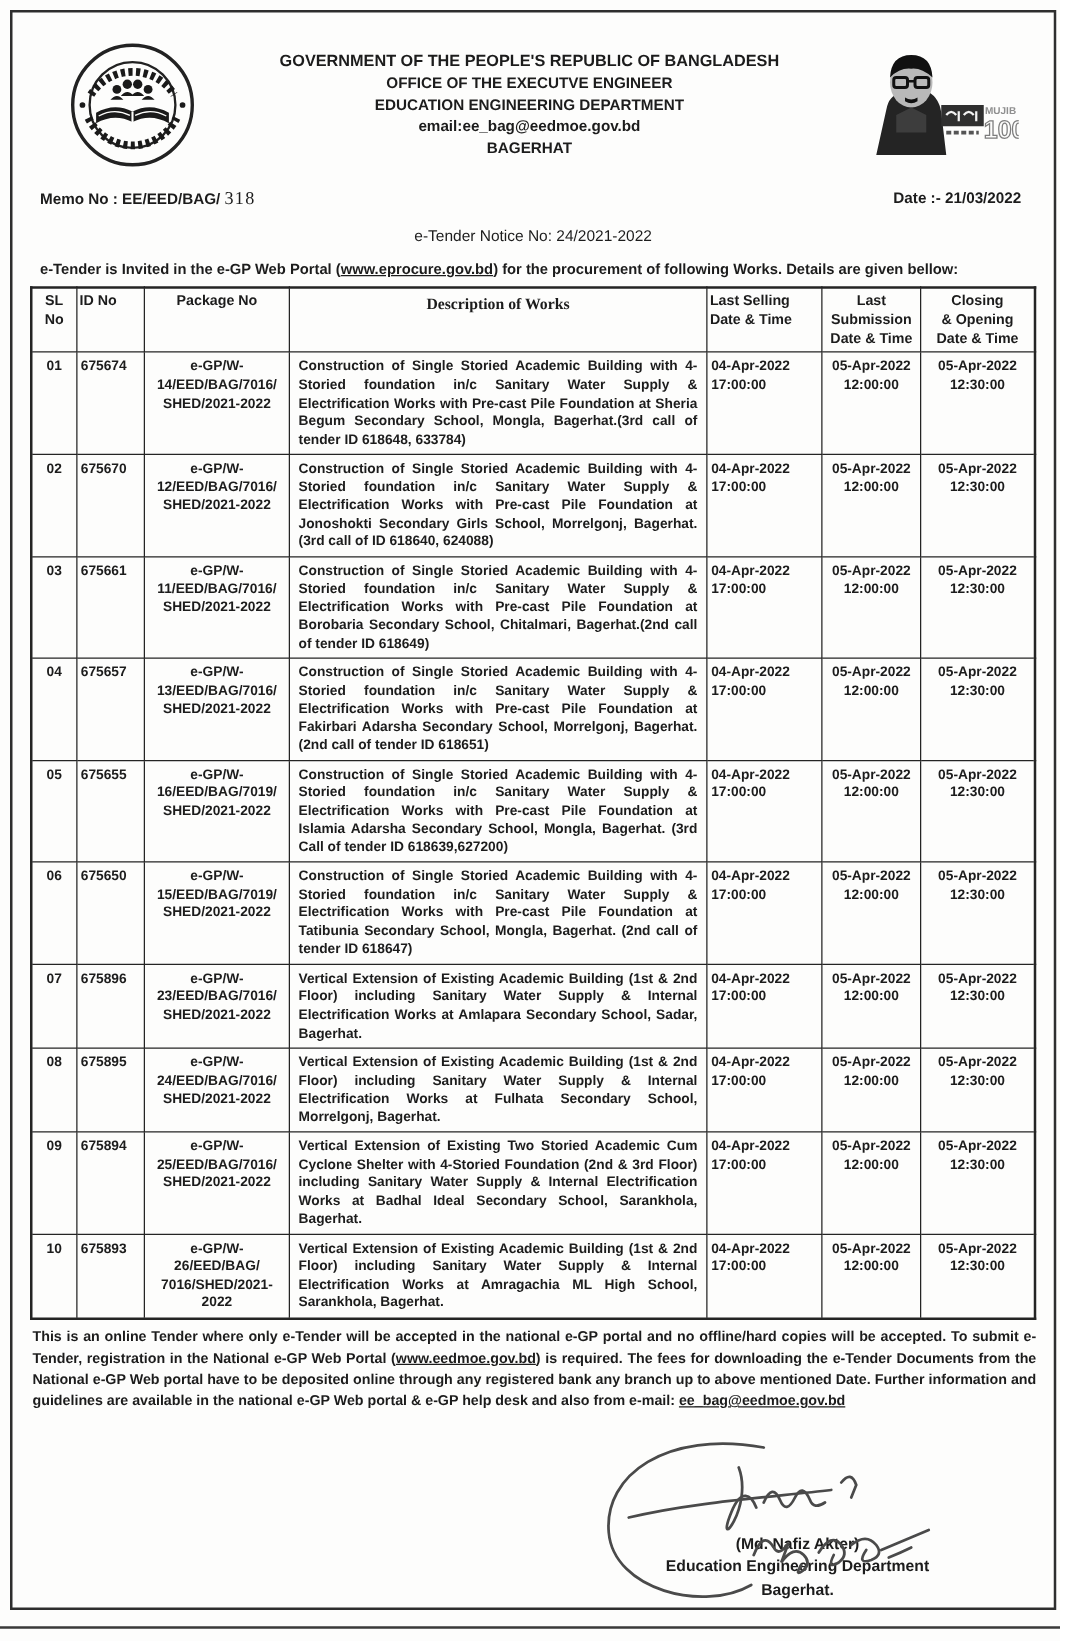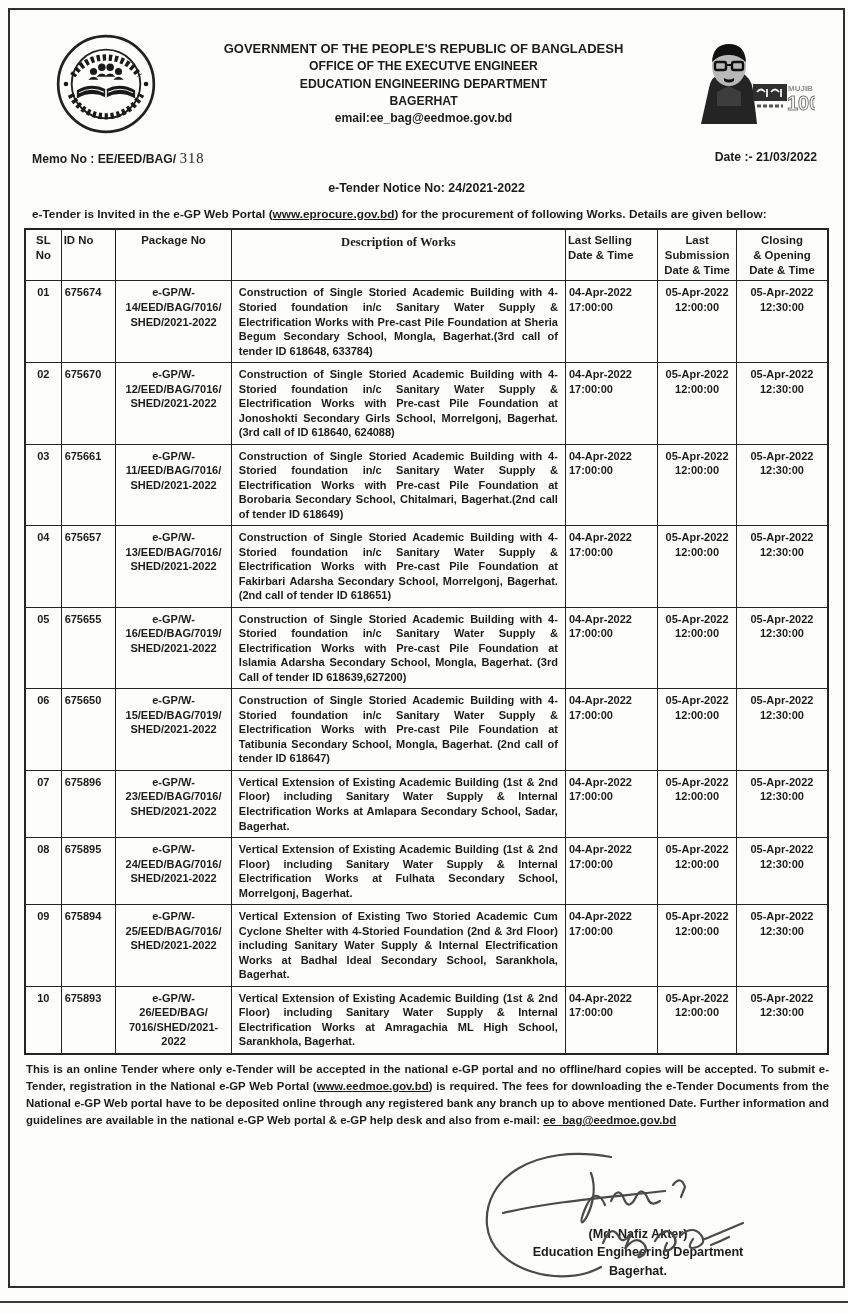--- a/index.html
+++ b/index.html
@@ -12,21 +12,21 @@
   
   .hdr { display:flex; justify-content:space-between; align-items:flex-start; padding:22px 28px 0 44px; }
   .hdr-center { text-align:center; flex:1; padding-top:8px; line-height:1.42; }
   .h1 { font-size:13px; font-weight:bold; }
   .h2 { font-size:12.2px; font-weight:bold; }
   .seal-box { width:106px; flex:0 0 106px; }
   .mujib-box { width:128px; flex:0 0 128px; padding-top:4px; }
 
   .memo-row { display:flex; justify-content:space-between; padding:10px 26px 0 22px; font-size:12.2px; font-weight:bold; }
   .memo-num { font-family:"Liberation Serif", serif; font-weight:normal; font-size:14.5px; letter-spacing:1px;margin-top:40px; }
-  .notice-line { text-align:center; font-size:12.4px; font-weight:bold; padding-top:14px; }
+  .notice-line { text-align:center; font-size:12.4px; font-weight:normal; padding-top:14px; }
   .intro-line { padding:12px 14px 0 22px; font-size:11.8px; font-weight:bold; }
   .intro-line .ulink { text-decoration:underline; }
 
   
   .tbl-wrap { padding:7px 14px 0 14px; }
   table { width:100%; border-collapse:collapse; border:2px solid #242424; table-layout:fixed; }
   th, td { border:1.6px solid #242424; vertical-align:top; }
   th { font-size:11.4px; font-weight:bold; padding:3px 2px; line-height:1.3; }
   thead th:nth-child(4) { font-family:"Liberation Serif", serif; font-size:12.6px; }
   td { font-size:11px; font-weight:bold; padding:4px 3px; line-height:1.32; }
@@ -72,22 +72,22 @@
           <path d="M22,56 Q36,48 50,55 Q64,48 78,56 L78,64 Q64,56 50,63 Q36,56 22,64 Z" fill="#1a1a1a"></path>
           <path d="M50,55 L50,63" stroke="#fdfdfc" stroke-width="1.6"></path>
           <path d="M24,58.5 Q36,52 48,58 M52,58 Q64,52 76,58.5" stroke="#fdfdfc" stroke-width="1" fill="none"></path>
         </svg>
       </div>
 
       <div class="hdr-center">
         <div class="h1">GOVERNMENT OF THE PEOPLE'S REPUBLIC OF BANGLADESH</div>
         <div class="h2">OFFICE OF THE EXECUTVE ENGINEER</div>
         <div class="h2">EDUCATION ENGINEERING DEPARTMENT</div>
+        <div class="h2">email:ee_bag@eedmoe.gov.bd</div>
         <div class="h2">BAGERHAT</div>
-        <div class="h2">email:ee_bag@eedmoe.gov.bd</div>
       </div>
 
       <div class="mujib-box">
         <svg viewBox="0 0 128 96" width="128" height="96">
 
           <path d="M14,88 L22,52 Q24,40 34,38 L52,36 Q64,40 66,54 L70,88 Z" fill="#242424"></path>
           <ellipse cx="42" cy="30" rx="17" ry="20" fill="#b9b9b9"></ellipse>
           <path d="M25,26 Q26,8 42,8 Q58,8 59,26 Q50,18 42,19 Q33,18 25,26 Z" fill="#111"></path>
           <rect x="28" y="26" width="11" height="8" rx="2" fill="none" stroke="#111" stroke-width="2.4"></rect>
           <rect x="45" y="26" width="11" height="8" rx="2" fill="none" stroke="#111" stroke-width="2.4"></rect>

